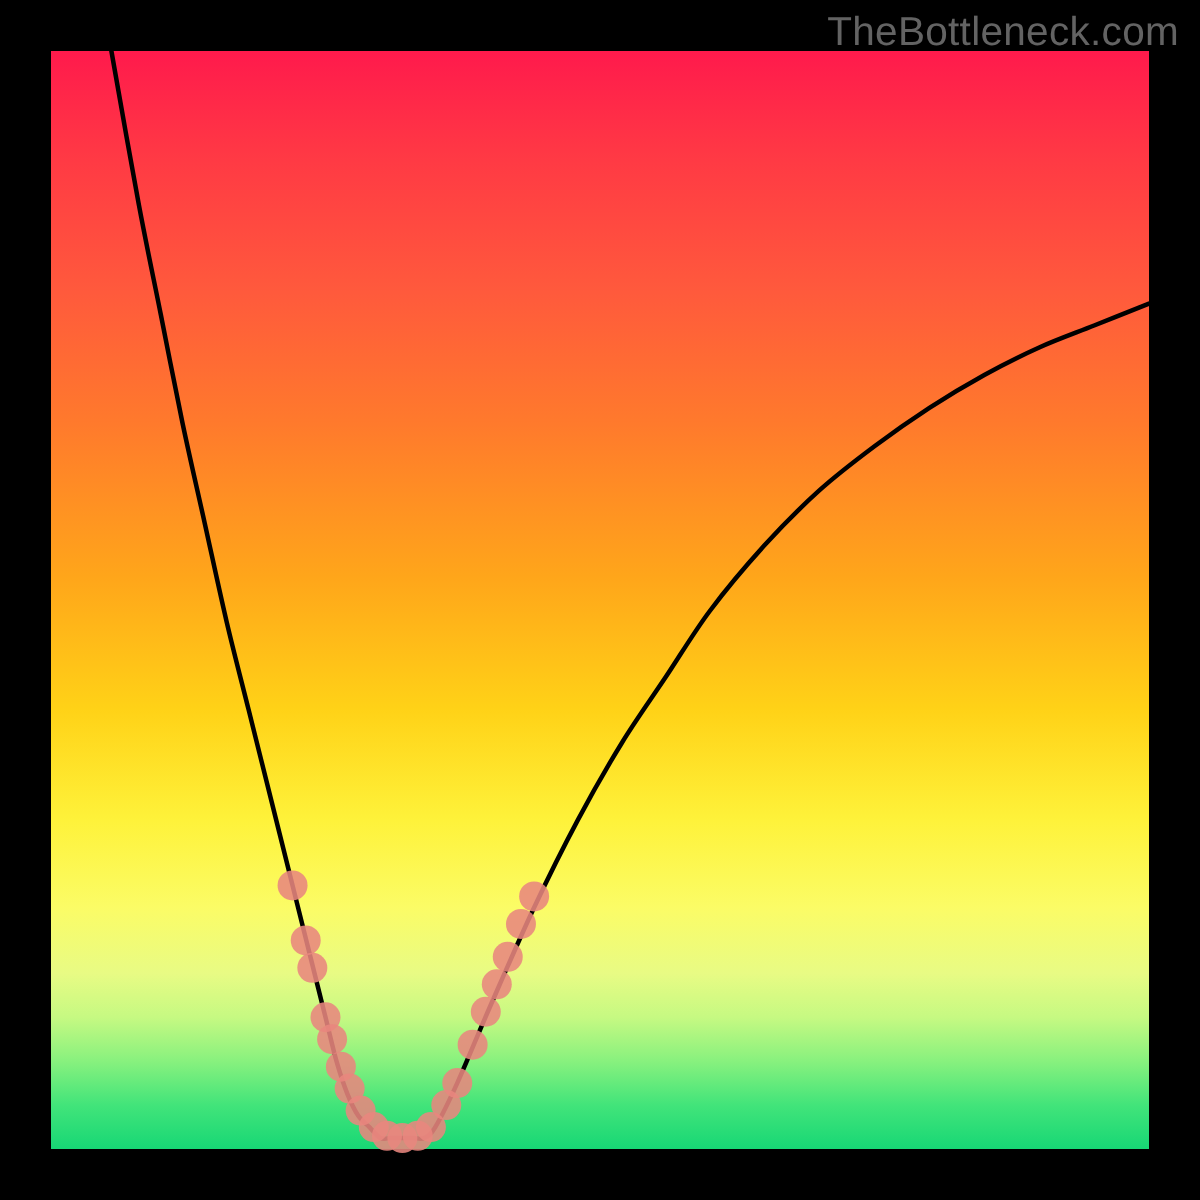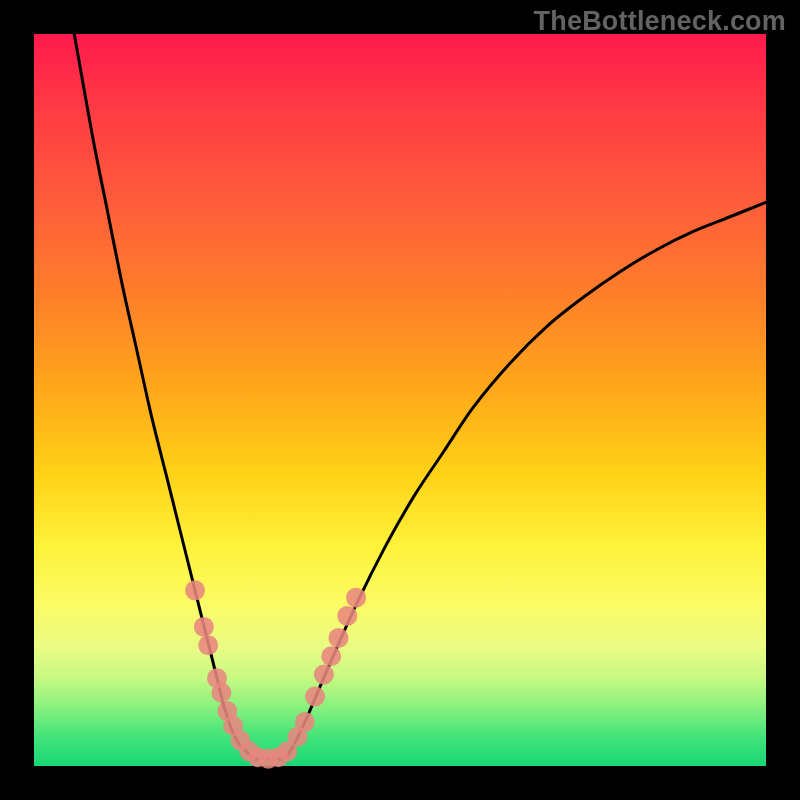--- a/index.html
+++ b/index.html
@@ -38,21 +38,21 @@
       #42e47a 96%,
       #17d775 100%
     );
   }
   .watermark {
     position: absolute;
     top: 6px;
     right: 14px;
     font-family: Arial, Helvetica, sans-serif;
     font-size: 27px;
-    font-weight: 700;
+    font-weight: 400;
     color: #636363;
     letter-spacing: 0.2px;
   }
   svg.overlay {
     position: absolute;
     top: 0; left: 0;
     width: 800px;
     height: 800px;
   }
 </style>

